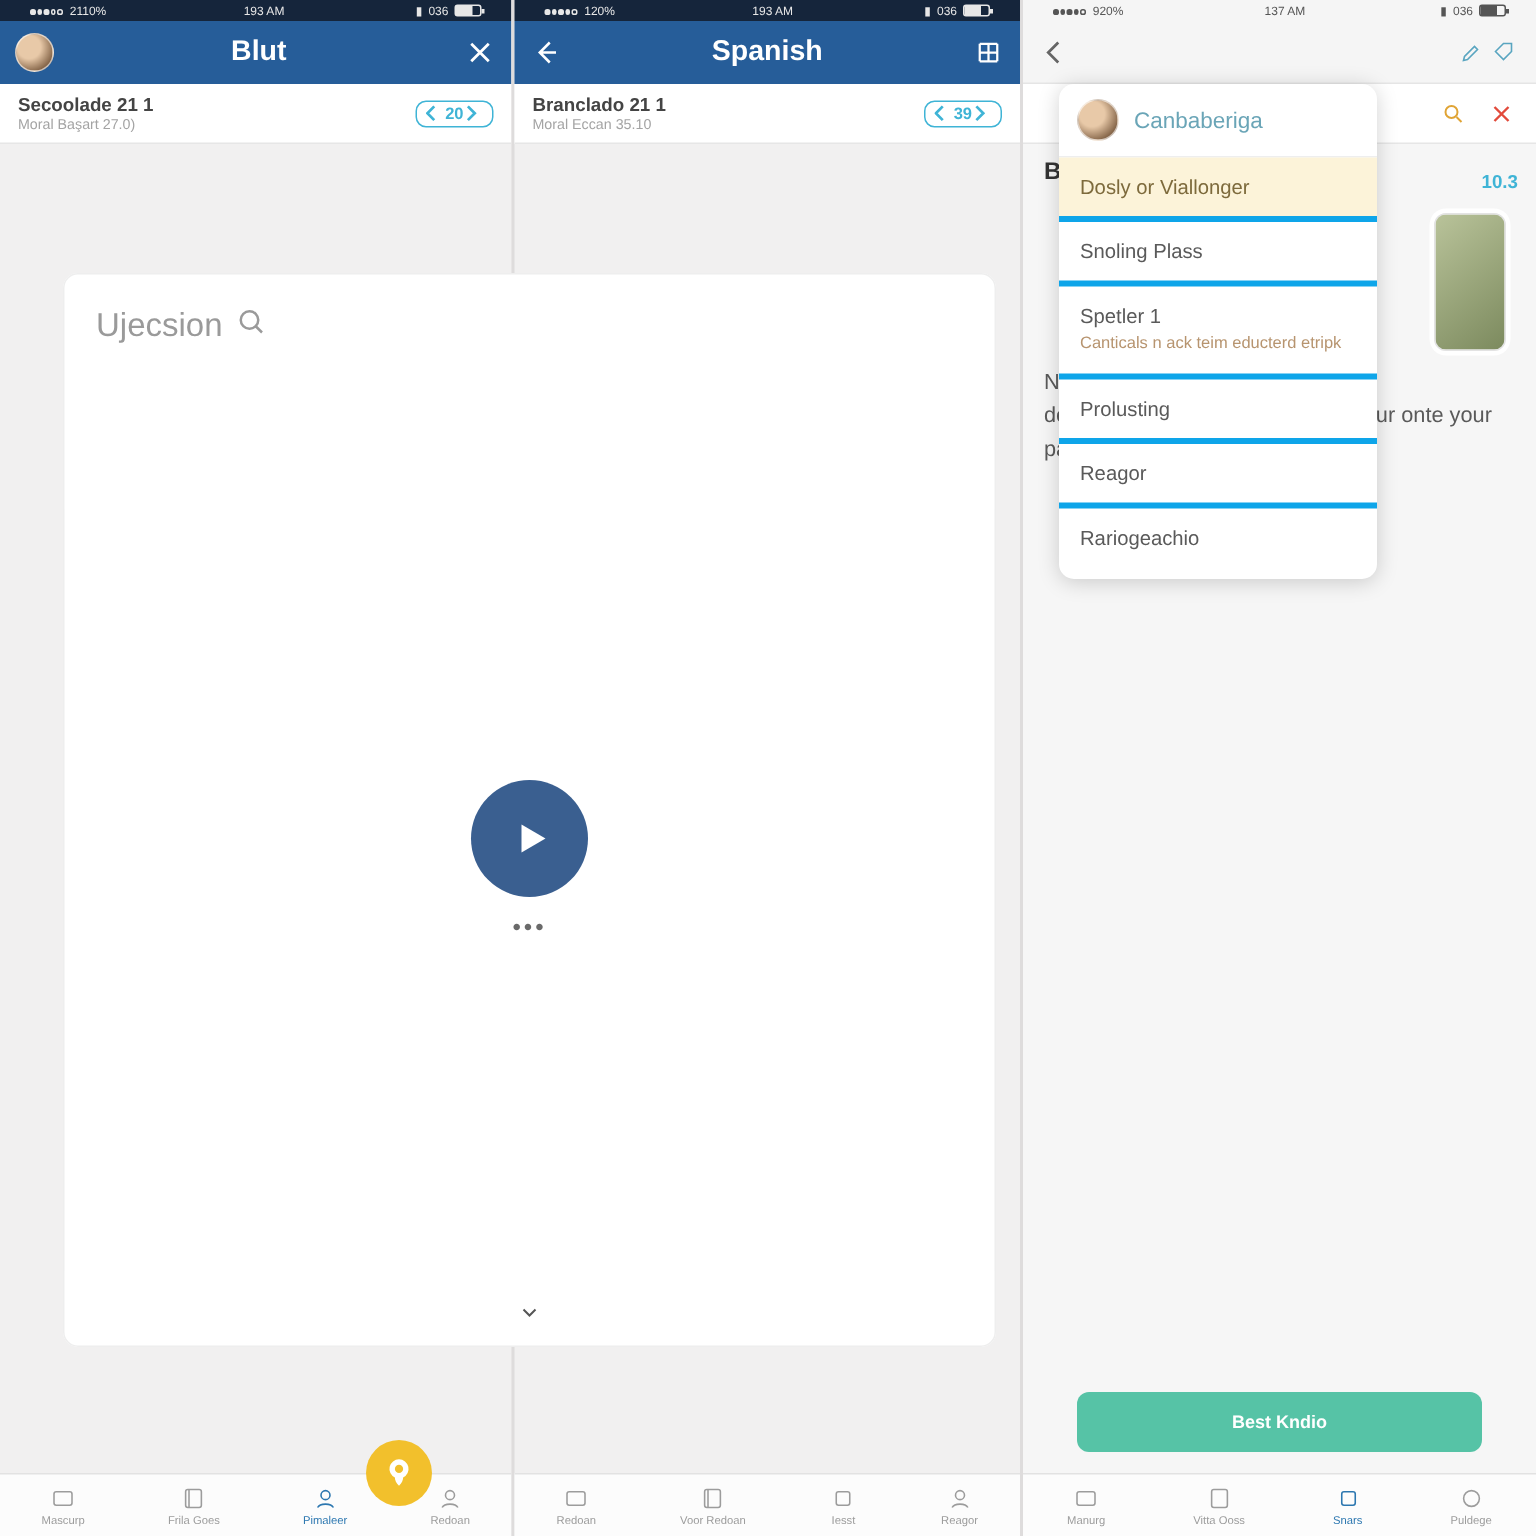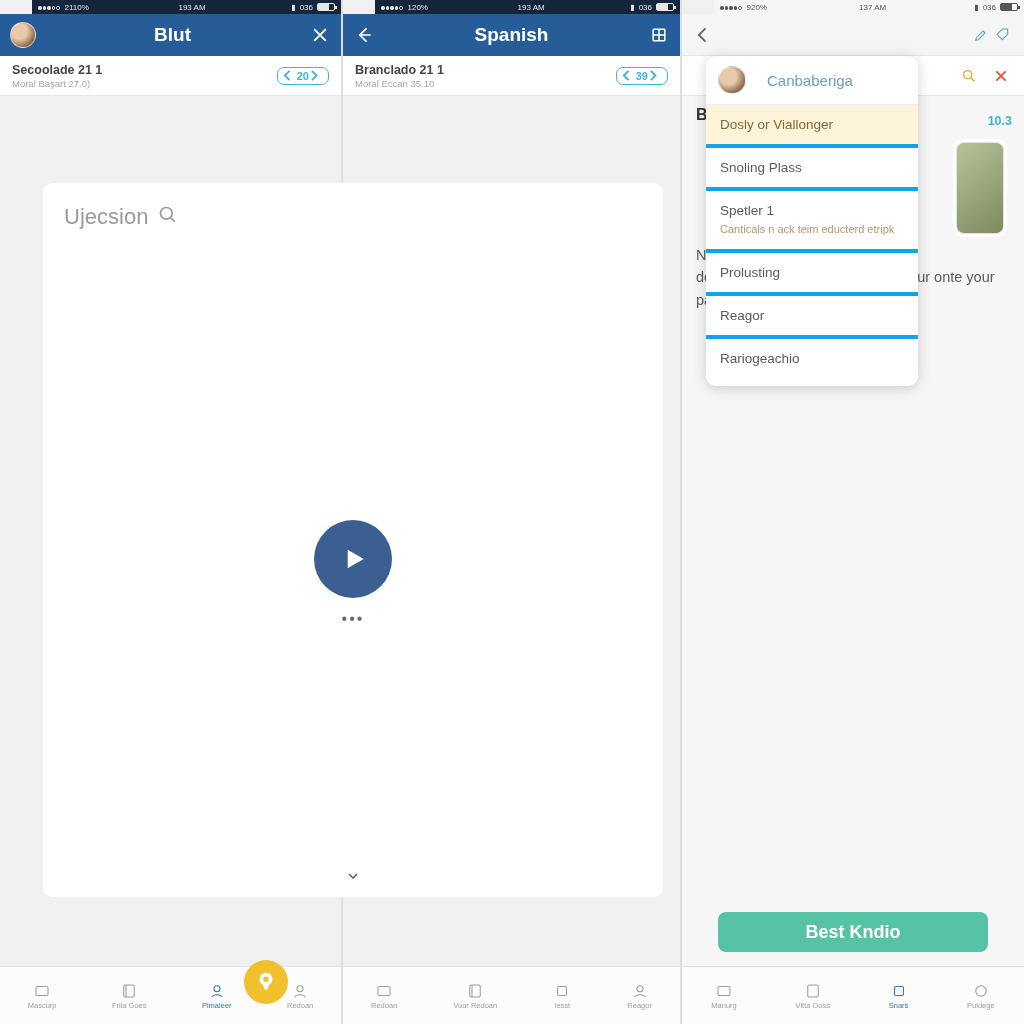--- a/index.html
+++ b/index.html
@@ -1,21 +1,21 @@
 <!DOCTYPE html>
 <html><head>
 <meta charset="utf-8">
 <style>
   * { margin:0; padding:0; box-sizing:border-box; font-family:-apple-system,"Helvetica Neue",Arial,sans-serif; -webkit-font-smoothing:antialiased; }
   body { width:1024px; height:1024px; display:flex; background:#eceaea; }
   .pane { height:1024px; display:flex; flex-direction:column; background:#f1f0f0; position:relative; }
   #p1{width:341px} #p2{width:341px;border-left:2px solid #dedcdc;border-right:2px solid #dedcdc} #p3{width:342px}
 
   
-  .status { height:14px; display:flex; align-items:center; justify-content:space-between; padding:0 6px; font-size:8px; color:#e7e7e7; background:#15253b;margin-left:32px; }
+  .status { height:14px; display:flex; align-items:center; justify-content:space-between; padding:0 20px; font-size:8px; color:#e7e7e7; background:#15253b; }
   #p3 .status{color:#555;background:#f5f5f5}
   .status .l,.status .r{display:flex;align-items:center;gap:4px}
   .dots span{display:inline-block;width:3.5px;height:3.5px;border-radius:50%;background:#e7e7e7;margin-right:1px}
   .dots span.off{background:transparent;border:0.7px solid #e7e7e7}
   #p3 .dots span{background:#555}#p3 .dots span.off{background:transparent;border:0.7px solid #555}
   .batt{width:18px;height:8px;border:1px solid;border-radius:2px;position:relative}
   .batt::after{content:"";position:absolute;right:-3px;top:1.5px;width:2px;height:3px;background:currentColor}
   .batt i{display:block;height:100%;width:70%;background:currentColor}
 
   
@@ -42,42 +42,42 @@
   .cardwrap{position:absolute;left:42px;top:182px;width:622px;height:716px;background:#fff;border-radius:10px;box-shadow:inset 0 0 0 1px #eee}
   .cardwrap .sr{display:flex;align-items:center;gap:10px;padding:22px 22px 6px}
   .cardwrap .sr .ph{font-size:22px;color:#9a9a9a}
   .cardwrap .play{position:absolute;top:338px;left:50%;transform:translateX(-50%);width:78px;height:78px;border-radius:50%;background:#3a5f90;display:flex;align-items:center;justify-content:center}
   .cardwrap .play svg{width:32px;height:32px;fill:#fff}
   .cardwrap .ell{position:absolute;top:428px;left:50%;transform:translateX(-50%);color:#6a6a6a;font-size:16px;letter-spacing:2px}
   .cardwrap .chev{position:absolute;bottom:10px;left:50%;transform:translateX(-50%)}
   .cardwrap .chev svg{width:16px;height:16px;stroke:#555;fill:none}
 
   
-  .nav{height:58px;background:#fcfcfc;border-top:1px solid #e2e2e2;display:flex;align-items:center;justify-content:space-around}
+  .nav{height:42px;background:#fcfcfc;border-top:1px solid #e2e2e2;display:flex;align-items:center;justify-content:space-around}
   .ni{display:flex;flex-direction:column;align-items:center;gap:1px;color:#9c9c9c;font-size:7.5px}
   .ni svg{width:18px;height:18px;stroke:#9c9c9c;fill:none;stroke-width:1.4}
   .ni.on{color:#2c77b0}.ni.on svg{stroke:#2c77b0}
   .pin{position:absolute;bottom:20px;left:244px;width:44px;height:44px;border-radius:50%;background:#f2c02c;display:flex;align-items:center;justify-content:center}
   .pin svg{width:22px;height:22px;fill:#fff}
 
   
   .body3{flex:1;background:#f6f6f6;position:relative;padding:10px 14px}
   .chip{width:22px;color:#333;font-size:16px;font-weight:600}
   .num{position:absolute;right:12px;top:18px;color:#3fb4d6;font-size:12.5px;font-weight:600}
   .thumb{position:absolute;right:20px;top:46px;width:48px;height:92px;border-radius:8px;background:linear-gradient(140deg,#b9c39a,#7c8a5e);border:1px solid #e3e3e3;box-shadow:0 0 0 3px #fff}
   .para{margin-top:120px;font-size:14.5px;line-height:1.55;color:#5a5a5a}
-  .cta{position:absolute;left:36px;right:36px;bottom:14px;height:40px;border-radius:8px;background:#56c3a6;color:#fff;font-size:18px;font-weight:600;display:flex;align-items:center;justify-content:center}
+  .cta{position:absolute;left:36px;right:36px;bottom:14px;height:40px;border-radius:8px;background:#56c3a6;color:#fff;font-size:12px;font-weight:600;display:flex;align-items:center;justify-content:center}
 
   
   .dd{position:absolute;top:56px;left:24px;width:212px;background:#fff;border-radius:10px;box-shadow:0 2px 14px rgba(0,0,0,0.18);padding:0 0 8px;overflow:hidden}
   .dd .drow{padding:12px 14px;font-size:13.5px;color:#5a5a5a;border-bottom:4px solid #0ea5e9}
   .dd .drow:last-child{border-bottom:none}
   .dd .drow.hi{background:#fcf3d9;color:#7d6a3c}
   .dd .dsub{font-size:11px;color:#b7946f;line-height:1.35;margin-top:4px}
-  .dd .hdrrow{display:flex;gap:21px;align-items:center;padding:10px 12px;border-bottom:1px solid #eee}
+  .dd .hdrrow{display:flex;gap:10px;align-items:center;padding:10px 12px;border-bottom:1px solid #eee}
   .dd .hdrrow .nm{font-size:15px;color:#6aa5b7}
 </style>
 </head>
 <body>
 
 <div class="pane" id="p1">
   <div class="status">
     <div class="l">
         <span class="dots"><span></span><span></span><span></span><span class="off"></span><span class="off"></span></span>
         <span>2110%</span>

